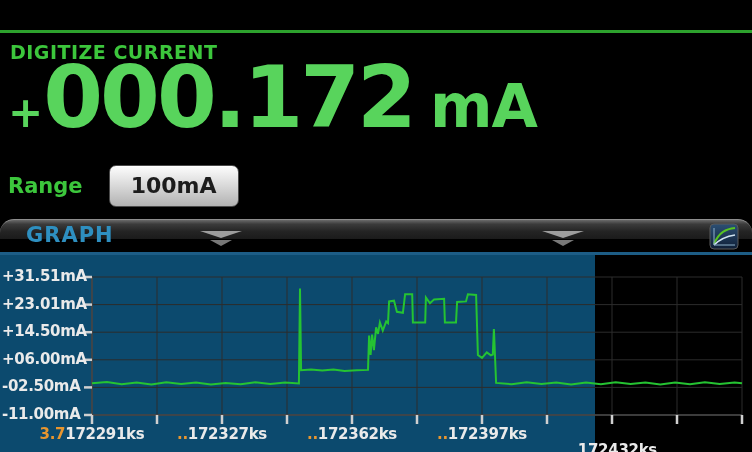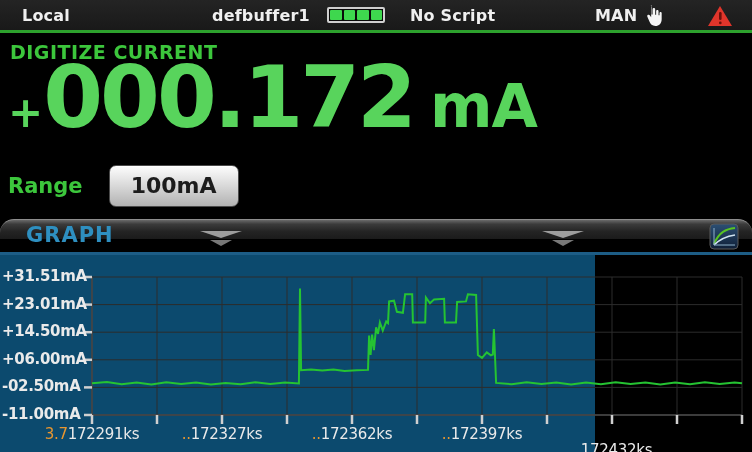--- a/index.html
+++ b/index.html
@@ -38,48 +38,28 @@
   #page-dots{position:absolute;left:307px;top:230px;display:flex;gap:13px;}
   #page-dots .dot{width:11px;height:11px;border-radius:50%;background:radial-gradient(circle at 35% 30%,#383838,#0a0a0a);
                   box-shadow:inset 0 1px 1px rgba(255,255,255,.12);cursor:pointer;}
   #page-dots .dot.active{background:radial-gradient(circle at 40% 35%,#ffffff,#d8d8d8);box-shadow:0 0 4px rgba(255,255,255,.7);}
   #graph-thumb-icon{position:absolute;left:709px;top:3px;width:30px;height:27px;cursor:pointer;}
   #blue-divider{position:absolute;left:0;top:252px;width:752px;height:3px;background:#1d5d86;}
   
   #graph-section{position:absolute;left:0;top:255px;width:595px;height:197px;background:#0c4a6e;}
   #plot-svg{position:absolute;left:84px;top:16px;}
   .ylab{position:absolute;width:78px;text-align:right;font-size:15px;font-weight:bold;color:#eaeaea;letter-spacing:-.3px;}
-  .xlab{position:absolute;width:140px;text-align:center;font-size:15px;font-weight:normal;color:#eaeaea;top:170px;letter-spacing:-.3px;}
+  .xlab{position:absolute;width:140px;text-align:center;font-size:15px;font-weight:bold;color:#eaeaea;top:170px;letter-spacing:-.3px;}
   .xlab .pfx{color:#e8962f;}
 </style>
 </head>
 <body>
 
 <div id="screen">
 
-  <div id="statusbar">
-    <div class="sb-item" style="left:22px">Local</div>
-    <div class="sb-item" style="left:212px">defbuffer1</div>
-    <div id="buffer-indicator">
-        <div class="seg"></div>
-        <div class="seg"></div>
-        <div class="seg"></div>
-        <div class="seg"></div>
-      </div>
-    <div class="sb-item" style="left:410px">No Script</div>
-    <div class="sb-item" style="left:595px">MAN</div>
-    <svg id="hand-icon" viewBox="0 0 24 24">
-      <path fill="#f5f5f5" d="M9.3 2.2c.8 0 1.4.6 1.4 1.4v7h.9V5.9c0-.7.6-1.2 1.2-1.2s1.2.5 1.2 1.2v4.9h.9V7.6c0-.6.5-1.1 1.1-1.1s1.1.5 1.1 1.1v3.8h.9V9.3c0-.6.5-1 1-1s1 .4 1 1v5.6c0 3.8-2.4 6.3-5.8 6.3-3 0-4.5-1.6-5.6-4.3l-1.8-4.2c-.3-.7 0-1.5.7-1.8.6-.2 1.3 0 1.7.6l1.1 1.6V3.6c0-.8.6-1.4 1-1.4z"></path>
-    </svg>
-    <svg id="warning-icon" viewBox="0 0 26 22">
-      <polygon points="13,1 25,21 1,21" fill="#e0352b"></polygon>
-      <rect x="12" y="7" width="2.6" height="8" rx="1.2" fill="#6b100a"></rect>
-      <rect x="12" y="16.6" width="2.6" height="2.6" rx="1.2" fill="#6b100a"></rect>
-    </svg>
-  </div>
   <div id="green-divider"></div>
 
   <div id="function-label">DIGITIZE CURRENT</div>
   <div id="reading">
     <span class="sign">+</span>
     <span class="digits">000.172</span>
     <span class="unit">mA</span>
   </div>
   <div id="range-row">
     <span id="range-label">Range</span>

